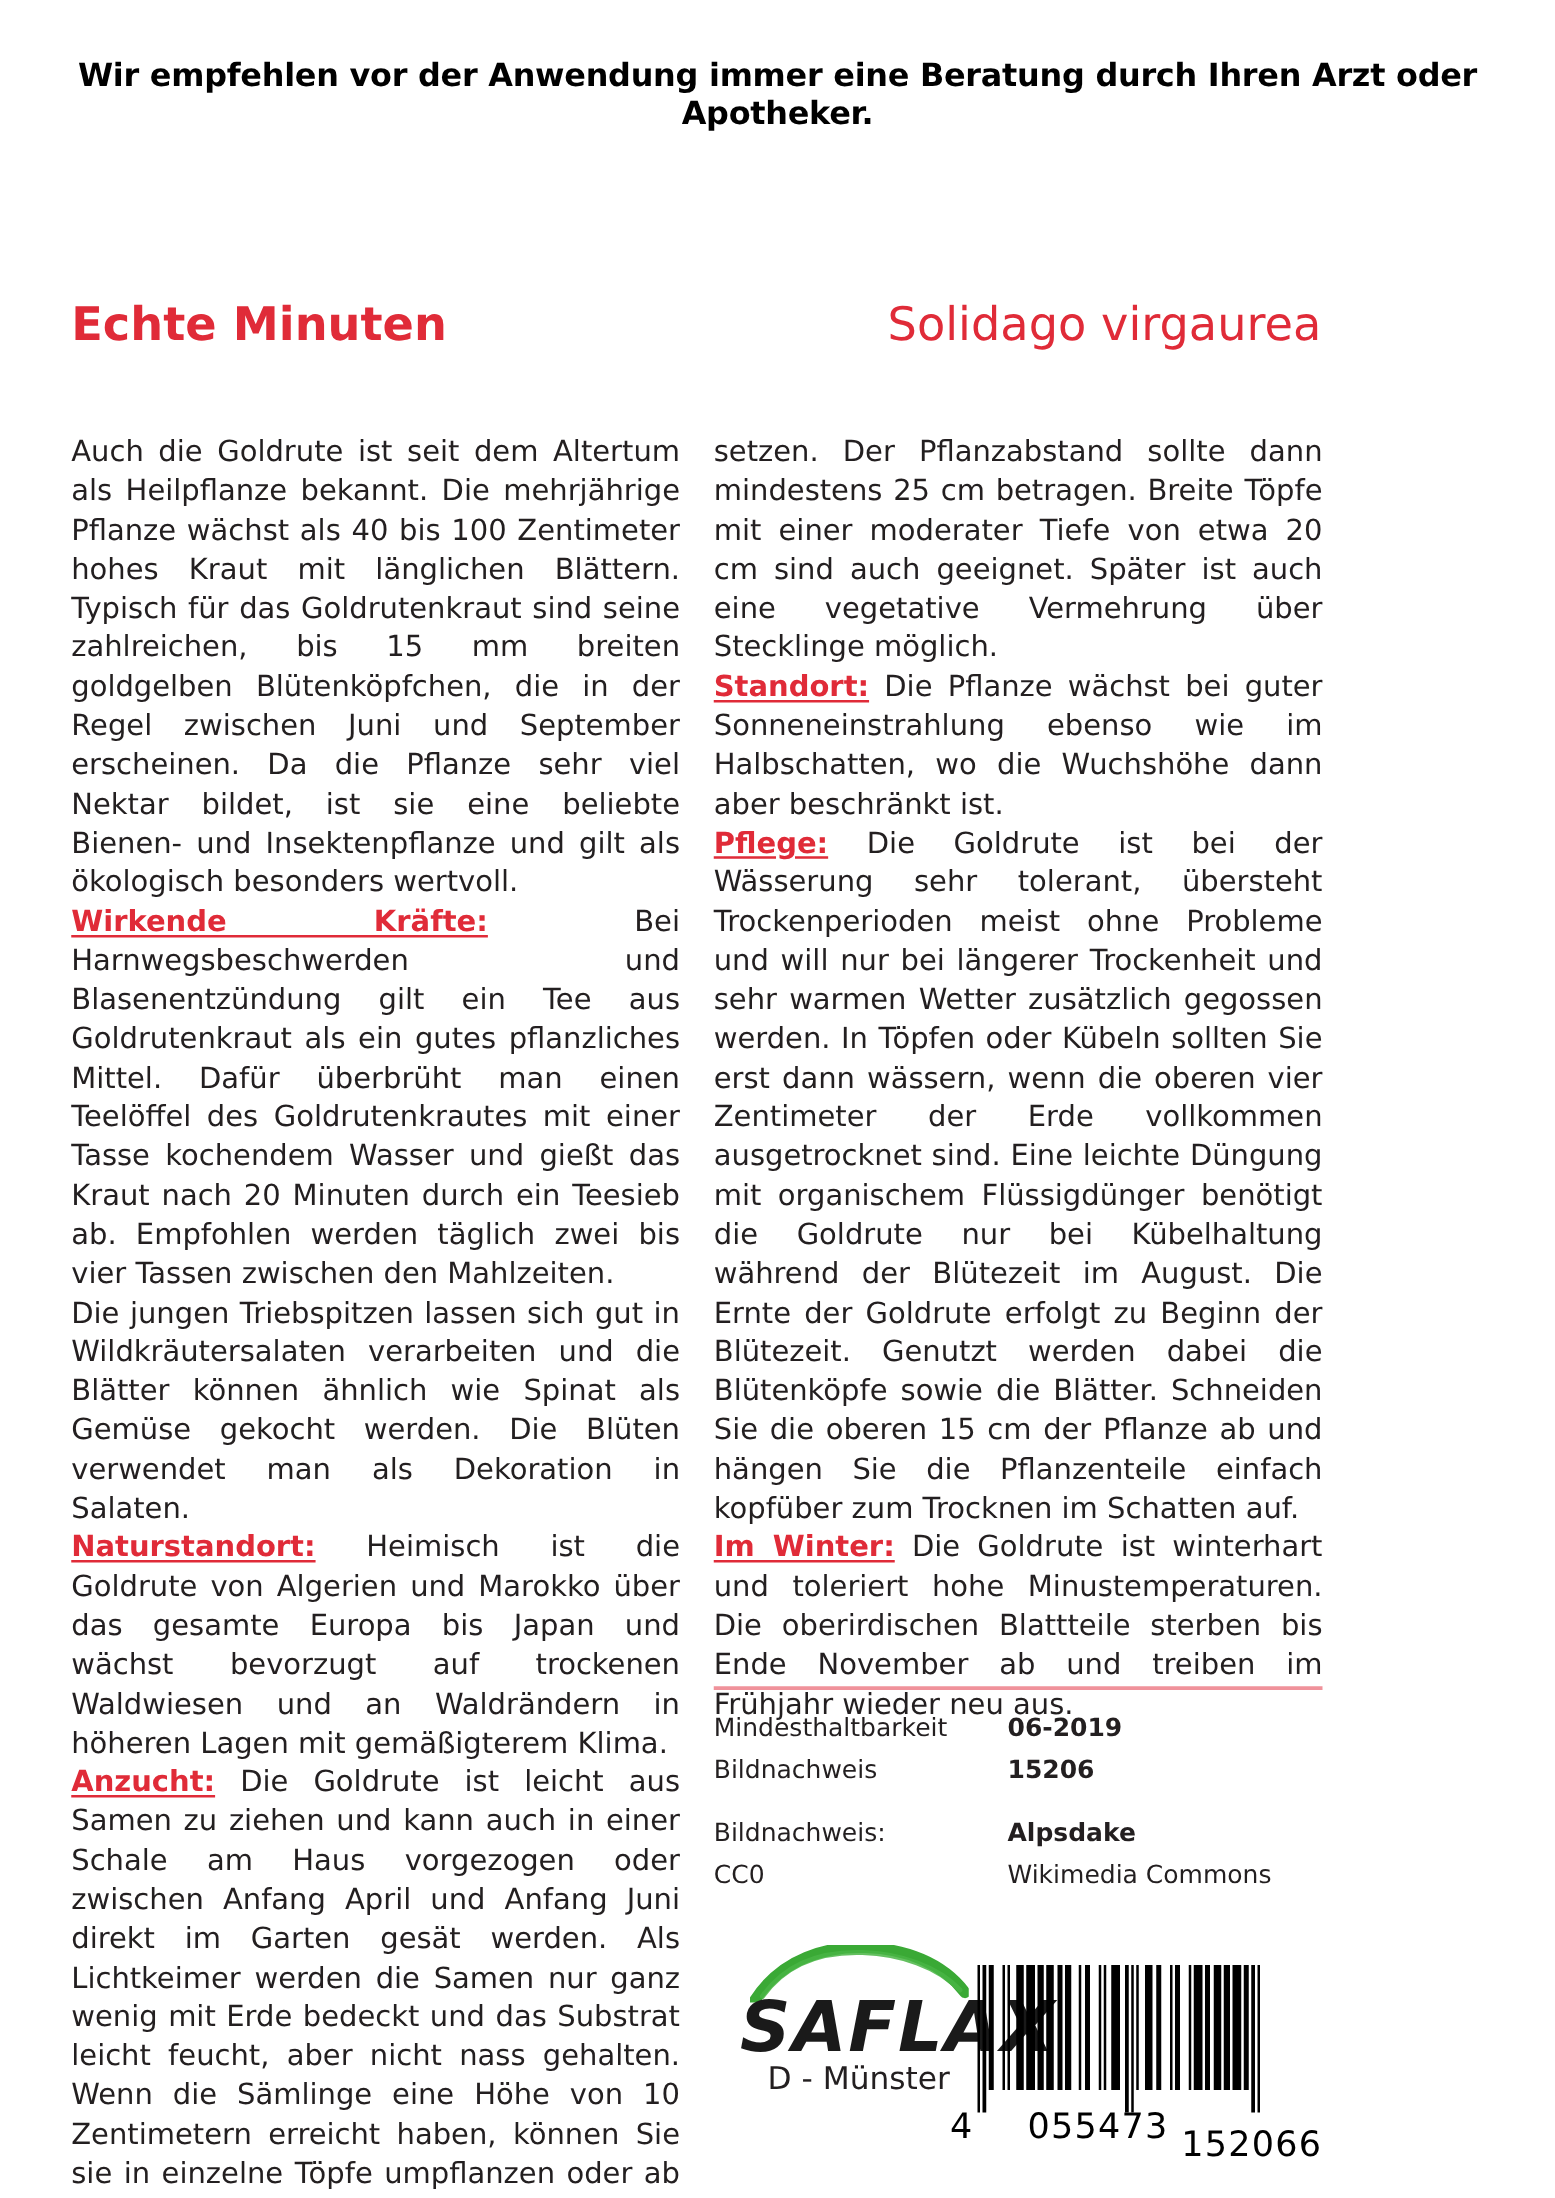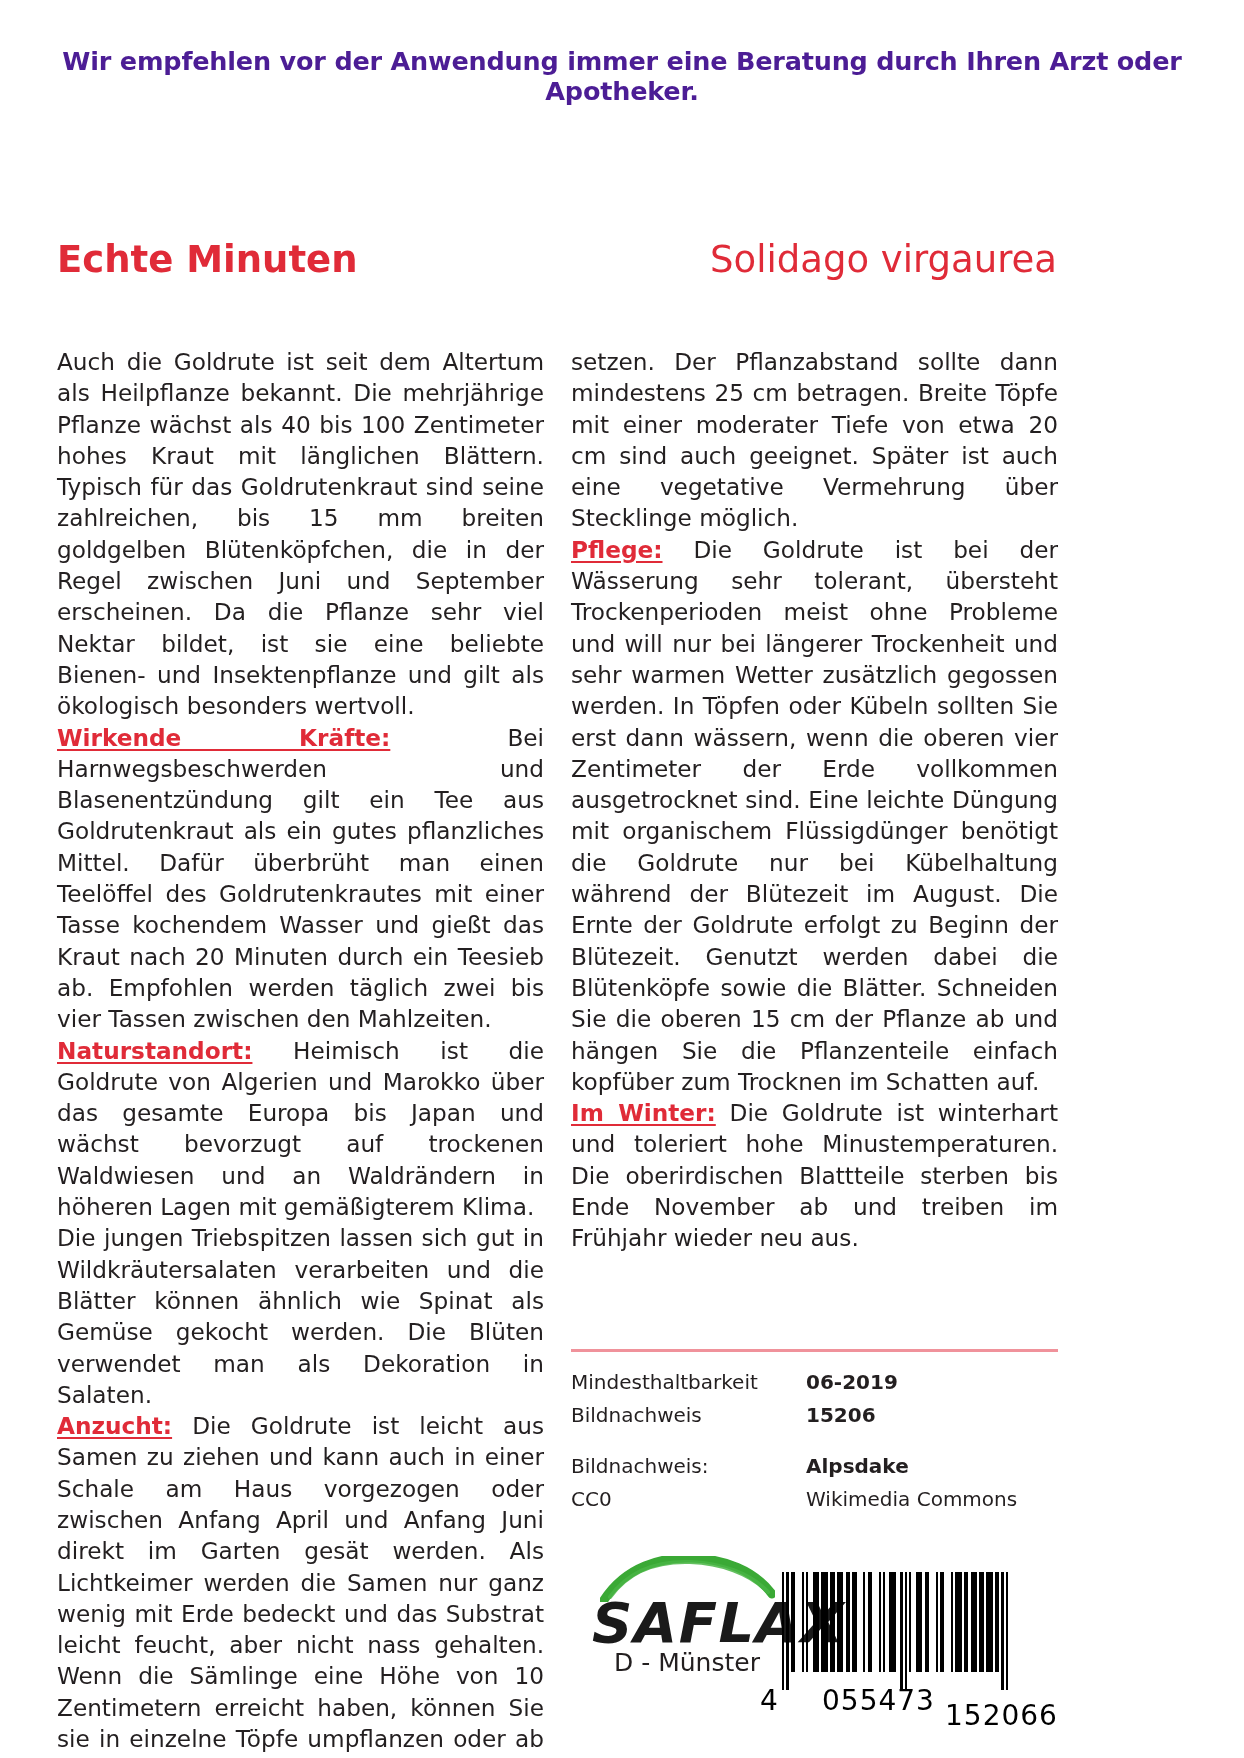--- a/index.html
+++ b/index.html
@@ -25,21 +25,21 @@
     box-sizing: border-box;
   }
 
   
   .advisory {
     position: absolute;
     left: 0;
     top: 46px;
     width: 1244px;
     text-align: center;
-    color: #4c1d95;
+    color: #000000;
     font-weight: bold;
     font-size: 25.5px;
     letter-spacing: -0.2px;
     font-family: "DejaVu Sans", "Liberation Sans", sans-serif;
   }
 
   
   .title-row {
     position: absolute;
     left: 57px;
@@ -213,26 +213,27 @@
   <div class="advisory">Wir empfehlen vor der Anwendung immer eine Beratung durch Ihren Arzt oder Apotheker.</div>
 
   <div class="title-row">
     <div class="title-common">Echte Minuten</div>
     <div class="title-latin">Solidago virgaurea</div>
   </div>
 
   <div class="col col-left" id="col-left">
       <p><span>Auch die Goldrute ist seit dem Altertum als Heilpflanze bekannt. Die mehrjährige Pflanze wächst als 40 bis 100 Zentimeter hohes Kraut mit länglichen Blättern. Typisch für das Goldrutenkraut sind seine zahlreichen, bis 15 mm breiten goldgelben Blütenköpfchen, die in der Regel zwischen Juni und September erscheinen. Da die Pflanze sehr viel Nektar bildet, ist sie eine beliebte Bienen- und Insektenpflanze und gilt als ökologisch besonders wertvoll.</span></p>
       <p><span class="rx">Wirkende Kräfte:</span> <span>Bei Harnwegsbeschwerden und Blasenentzündung gilt ein Tee aus Goldrutenkraut als ein gutes pflanzliches Mittel. Dafür überbrüht man einen Teelöffel des Goldrutenkrautes mit einer Tasse kochendem Wasser und gießt das Kraut nach 20 Minuten durch ein Teesieb ab. Empfohlen werden täglich zwei  bis vier Tassen zwischen den Mahlzeiten.</span></p>
+      <p><span>Die jungen Triebspitzen lassen sich gut in Wildkräutersalaten verarbeiten und die Blätter können ähnlich wie Spinat als Gemüse gekocht werden. Die Blüten verwendet man als Dekoration in Salaten.</span></p>
       <p><span class="rx">Naturstandort:</span> <span>Heimisch ist die Goldrute von Algerien und Marokko über das gesamte Europa bis Japan und wächst bevorzugt auf trockenen Waldwiesen und an Waldrändern in höheren Lagen mit gemäßigterem Klima.</span></p>
-      <p><span>Die jungen Triebspitzen lassen sich gut in Wildkräutersalaten verarbeiten und die Blätter können ähnlich wie Spinat als Gemüse gekocht werden. Die Blüten verwendet man als Dekoration in Salaten.</span></p>
       <p><span class="rx">Anzucht:</span> <span>Die Goldrute ist leicht aus Samen zu ziehen und kann auch in einer Schale am Haus vorgezogen oder zwischen Anfang April und Anfang Juni direkt im Garten gesät werden. Als Lichtkeimer werden die Samen nur ganz wenig mit Erde bedeckt und das Substrat leicht feucht, aber nicht nass gehalten. Wenn die Sämlinge eine Höhe von 10 Zentimetern erreicht haben, können Sie sie in einzelne Töpfe umpflanzen oder ab dem späten Frühjahr auch direkt in den Garten</span></p>
     </div>
   <div class="col col-right" id="col-right">
       <p><span>setzen. Der Pflanzabstand sollte dann mindestens 25 cm betragen. Breite Töpfe mit einer moderater Tiefe von etwa 20 cm sind auch geeignet. Später ist auch eine vegetative Vermehrung über Stecklinge möglich.</span></p>
+      <p><span class="rx">Standort:</span> <span>Die Pflanze wächst bei guter Sonneneinstrahlung ebenso wie im Halbschatten, wo die Wuchshöhe dann aber beschränkt ist.</span></p>
       <p><span class="rx">Pflege:</span> <span>Die Goldrute ist bei der Wässerung sehr tolerant, übersteht Trockenperioden meist ohne Probleme und will nur bei längerer Trockenheit und sehr warmen Wetter zusätzlich gegossen werden. In Töpfen oder Kübeln  sollten Sie erst dann wässern, wenn die oberen vier Zentimeter der Erde vollkommen ausgetrocknet sind. Eine leichte Düngung mit organischem Flüssigdünger benötigt die Goldrute nur bei Kübelhaltung während der Blütezeit im August. Die Ernte der Goldrute erfolgt zu Beginn der Blütezeit. Genutzt werden dabei die Blütenköpfe sowie die Blätter. Schneiden Sie die oberen 15 cm der Pflanze ab und hängen Sie die Pflanzenteile einfach kopfüber zum Trocknen im Schatten auf.</span></p>
       <p><span class="rx">Im Winter:</span> <span>Die Goldrute ist winterhart und toleriert hohe Minustemperaturen. Die oberirdischen Blattteile sterben bis Ende November ab und treiben im Frühjahr wieder neu aus.</span></p>
     </div>
 
   <div class="divider"></div>
 
   <div class="meta" id="meta-table">
       <div class="meta-row">
         <span class="meta-label">Mindesthaltbarkeit</span>
         <span class="meta-value bold">06-2019</span>

